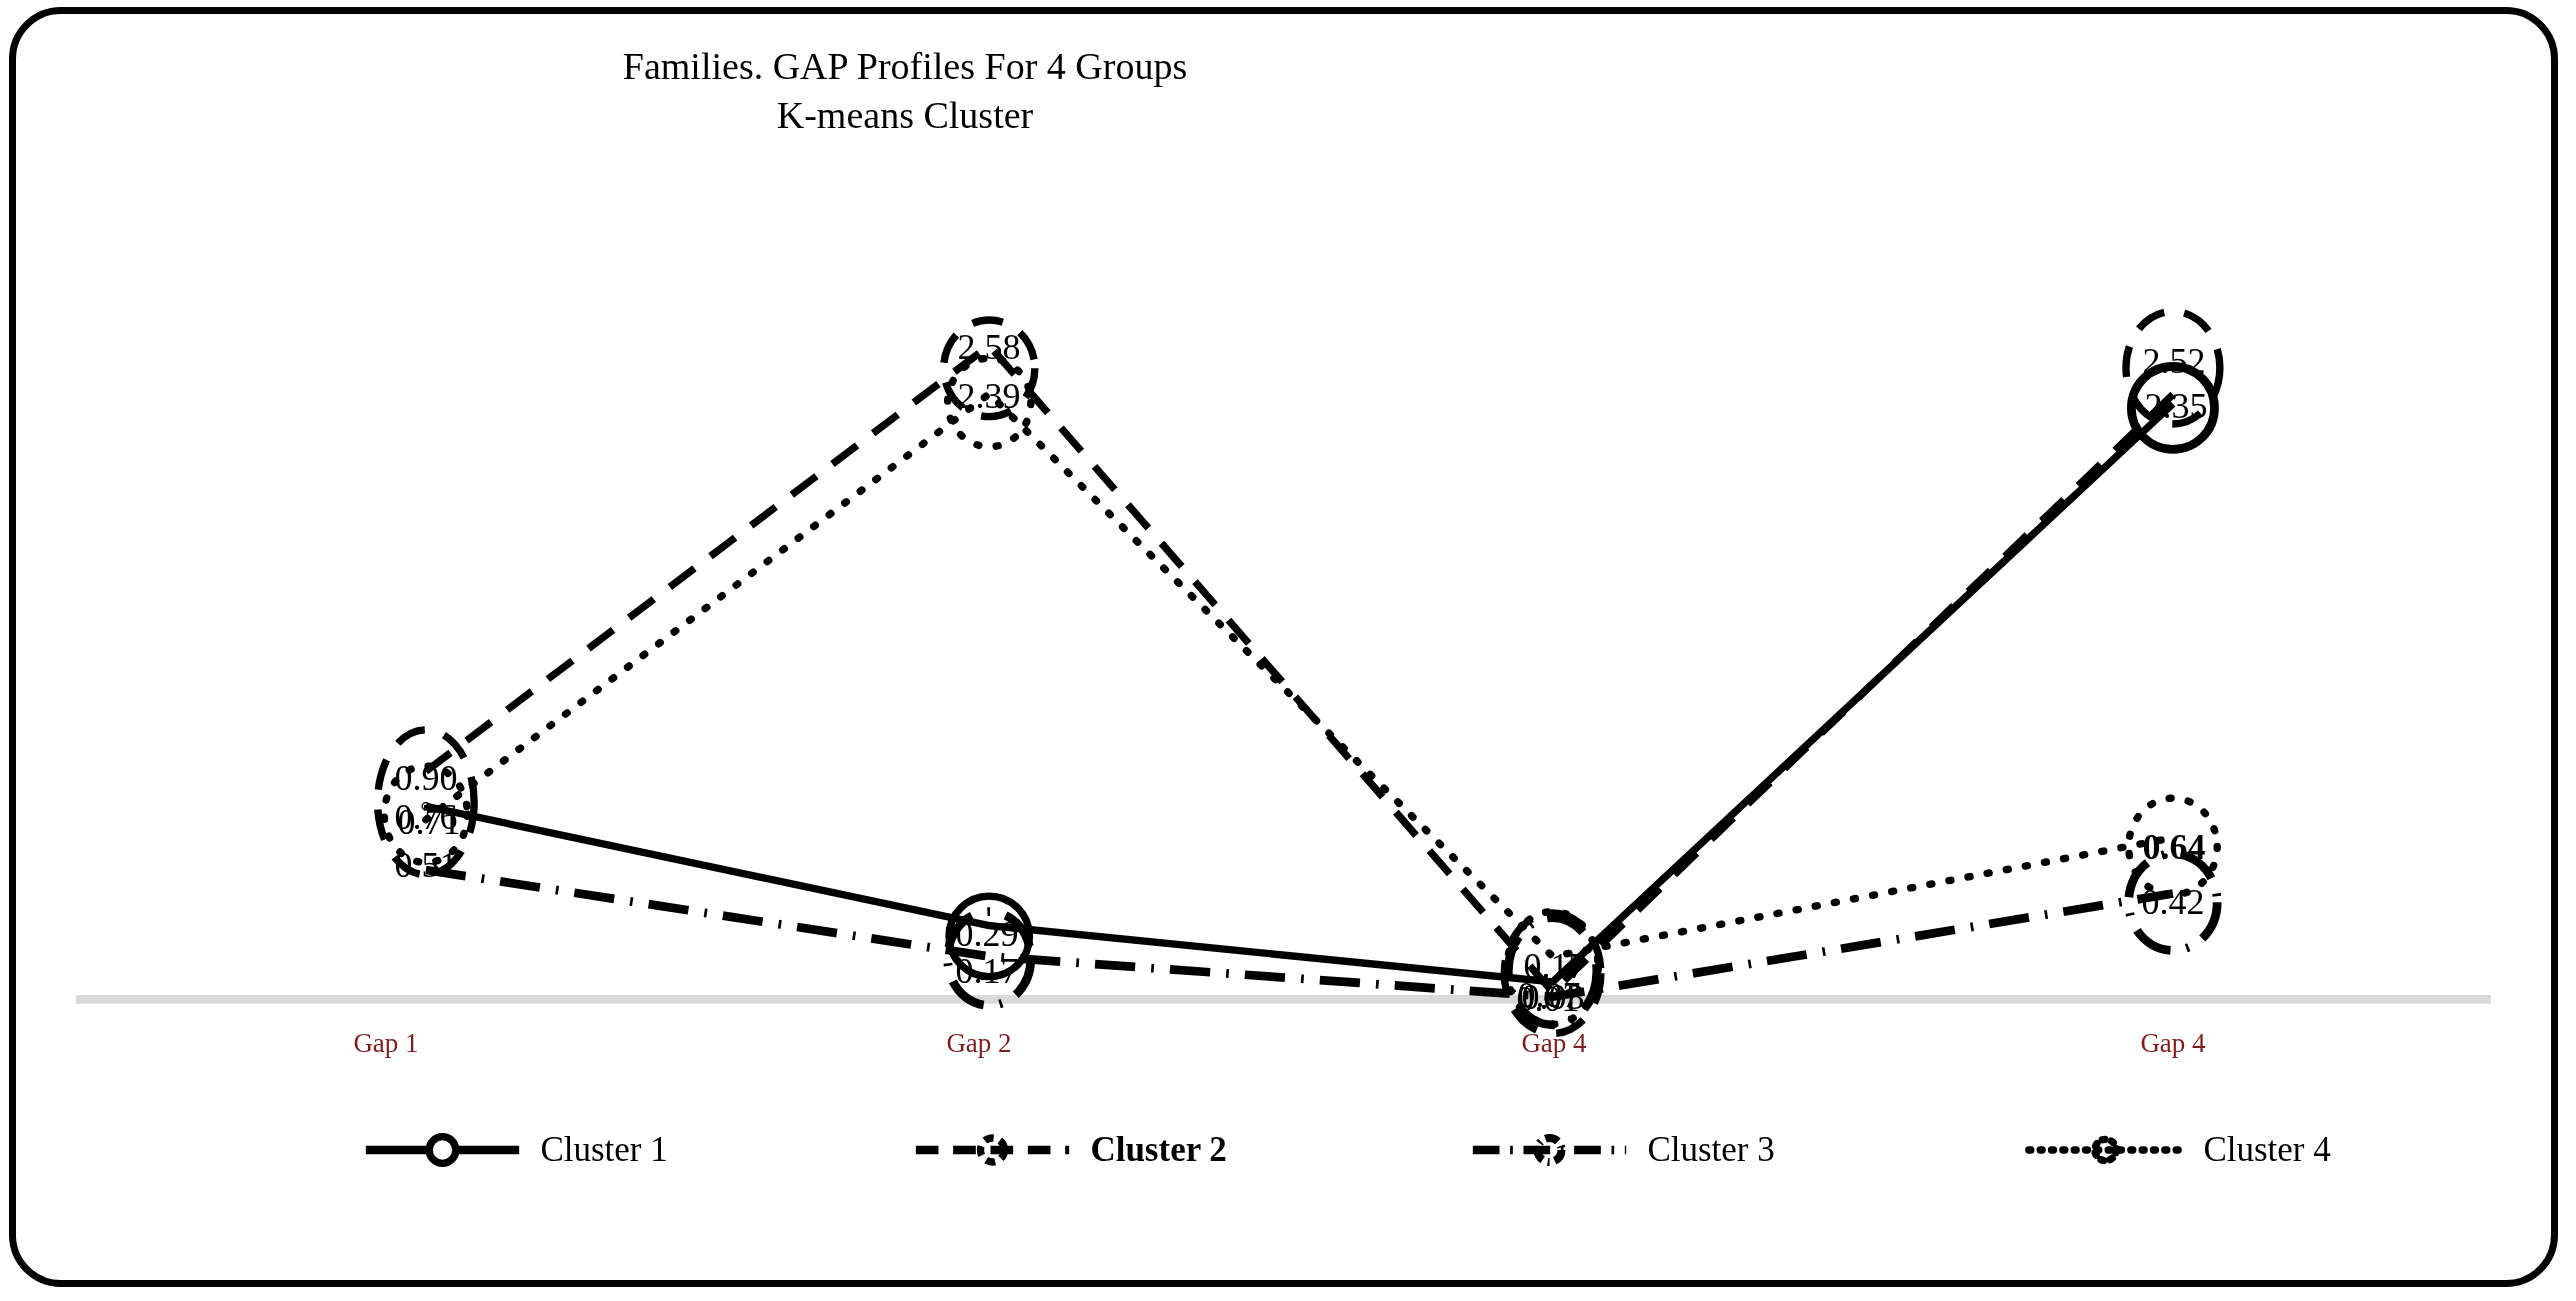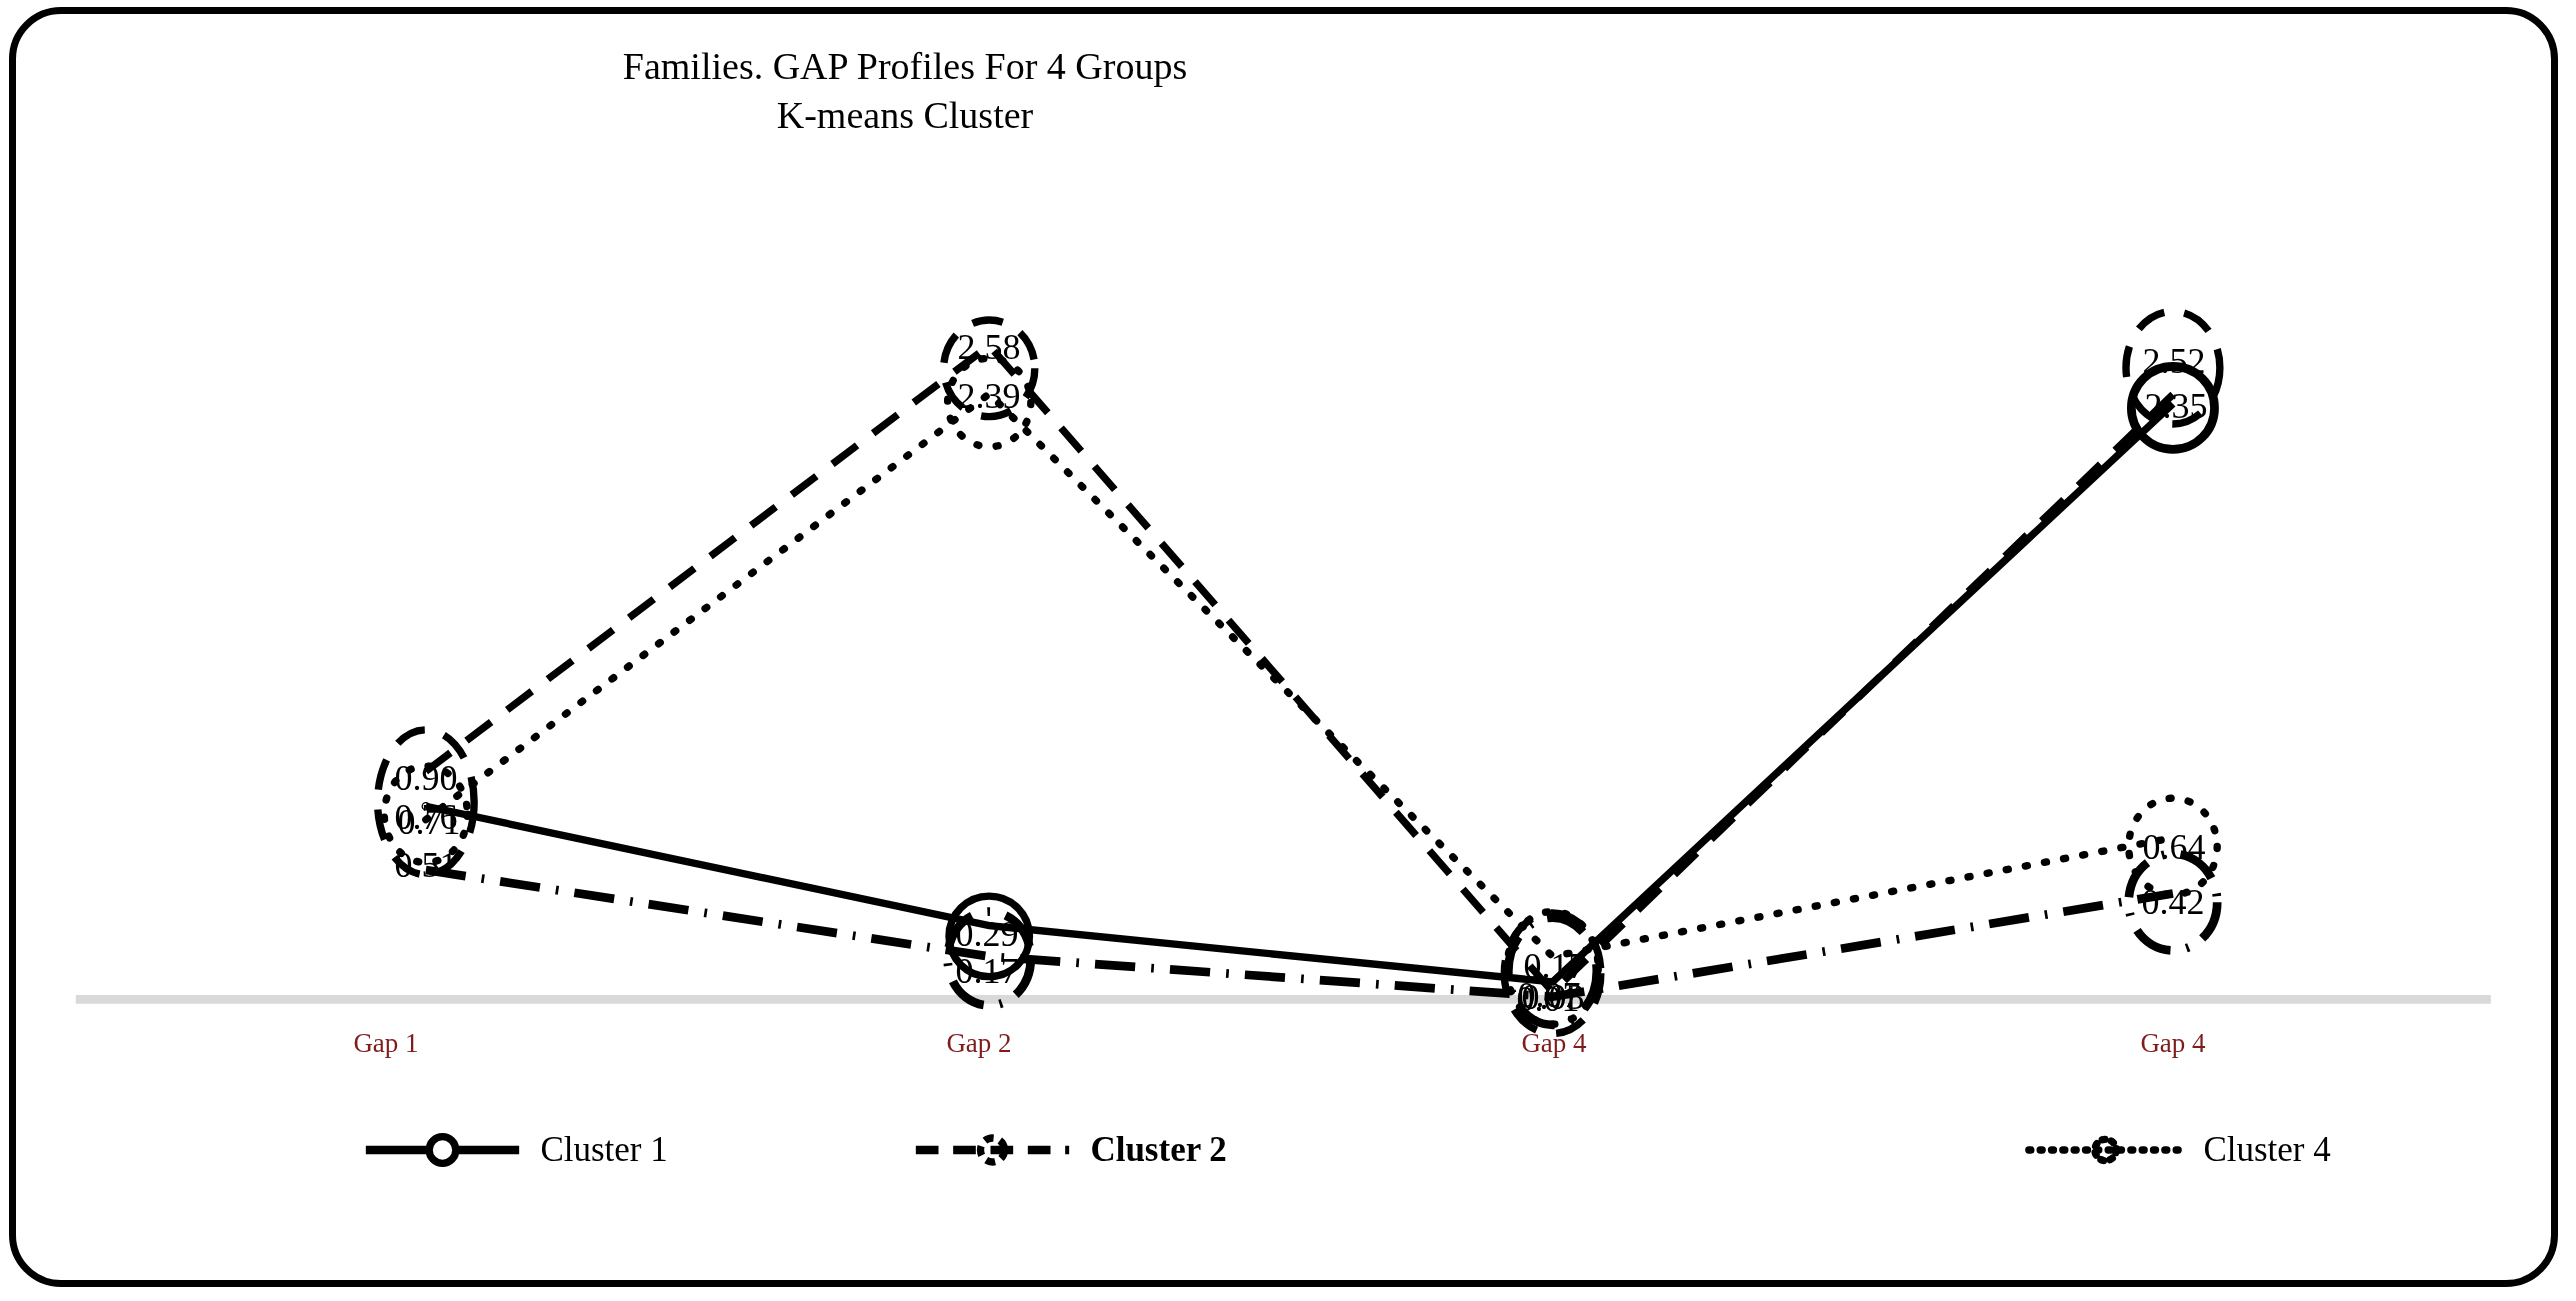--- a/index.html
+++ b/index.html
@@ -76,21 +76,21 @@
 <div class="dlabel" style="left:987px;top:934px;">0.29</div>
 <div class="dlabel" style="left:987px;top:971px;">0.17</div>
 
 <div class="dlabel" style="left:1555px;top:966px;">0.17</div>
 <div class="dlabel" style="left:1549px;top:995px;">0.07</div>
 <div class="dlabel" style="left:1553px;top:997px;">0.03</div>
 <div class="dlabel" style="left:1548px;top:999px;">0.01</div>
 
 <div class="dlabel" style="left:2174px;top:361px;">2.52</div>
 <div class="dlabel" style="left:2176px;top:406px;">2.35</div>
-<div class="dlabel" style="left:2174px;top:847px;">0.64</div>
+<div class="dlabel" style="left:2174px;top:847px;font-weight:bold;">0.64</div>
 <div class="dlabel" style="left:2173px;top:902px;">0.42</div>
 
 <div class="xlabel" style="left:386px;top:1028px;">Gap 1</div>
 <div class="xlabel" style="left:979px;top:1028px;">Gap 2</div>
 <div class="xlabel" style="left:1554px;top:1028px;">Gap 4</div>
 <div class="xlabel" style="left:2173px;top:1028px;">Gap 4</div>
 
 <div class="legend">
 
   <div class="legend-item" style="left:362px;">
@@ -106,20 +106,29 @@
   <div class="legend-item" style="left:912px;font-weight:bold;">
     <span class="leg-swatch">
       <svg width="161" height="40" viewBox="0 0 240 60">
         <line x1="5" y1="30" x2="235" y2="30" stroke="#000" stroke-width="13" stroke-dasharray="34,22"></line>
         <circle cx="120" cy="30" r="18" fill="none" stroke="#000" stroke-width="11" stroke-dasharray="14,10"></circle>
       </svg>
     </span>
     <span class="leg-text">Cluster 2</span>
   </div>
 
+  <div class="legend-item" style="left:1469px;">
+    <span class="leg-swatch">
+      <svg width="161" height="40" viewBox="0 0 240 60">
+        <line x1="5" y1="30" x2="235" y2="30" stroke="#000" stroke-width="13" stroke-dasharray="40,16,4,16"></line>
+        <circle cx="120" cy="30" r="18" fill="none" stroke="#000" stroke-width="12" stroke-dasharray="20,8,3,8"></circle>
+      </svg>
+    </span>
+    <span class="leg-text">Cluster 3</span>
+  </div>
 
   <div class="legend-item" style="left:2025px;">
     <span class="leg-swatch">
       <svg width="161" height="40" viewBox="0 0 240 60">
         <line x1="5" y1="30" x2="235" y2="30" stroke="#000" stroke-width="11" stroke-dasharray="3,14" stroke-linecap="round"></line>
         <circle cx="120" cy="30" r="16" fill="none" stroke="#000" stroke-width="11" stroke-dasharray="4,10" stroke-linecap="round"></circle>
       </svg>
     </span>
     <span class="leg-text">Cluster 4</span>
   </div>

